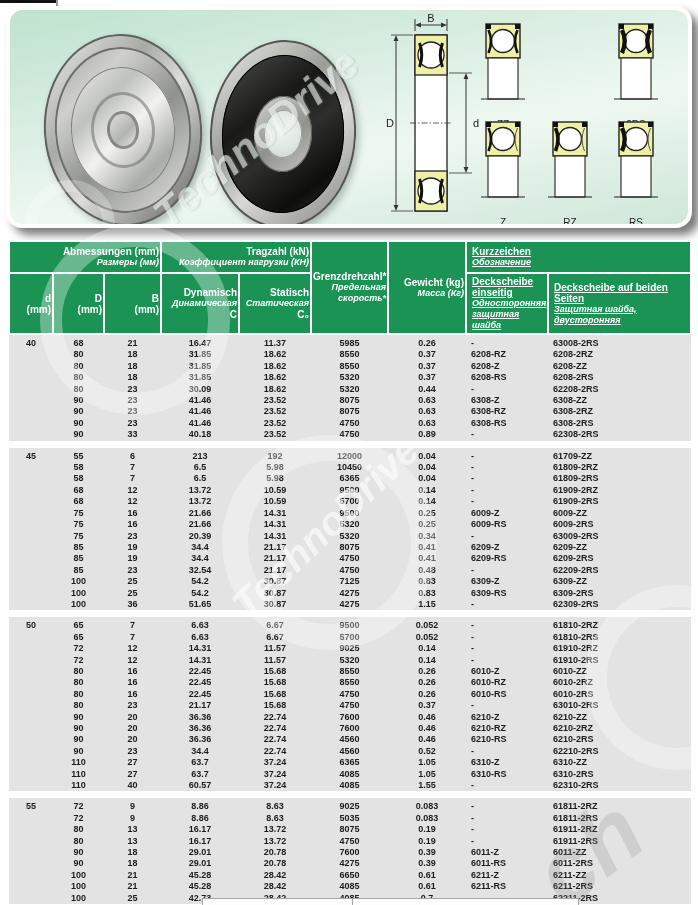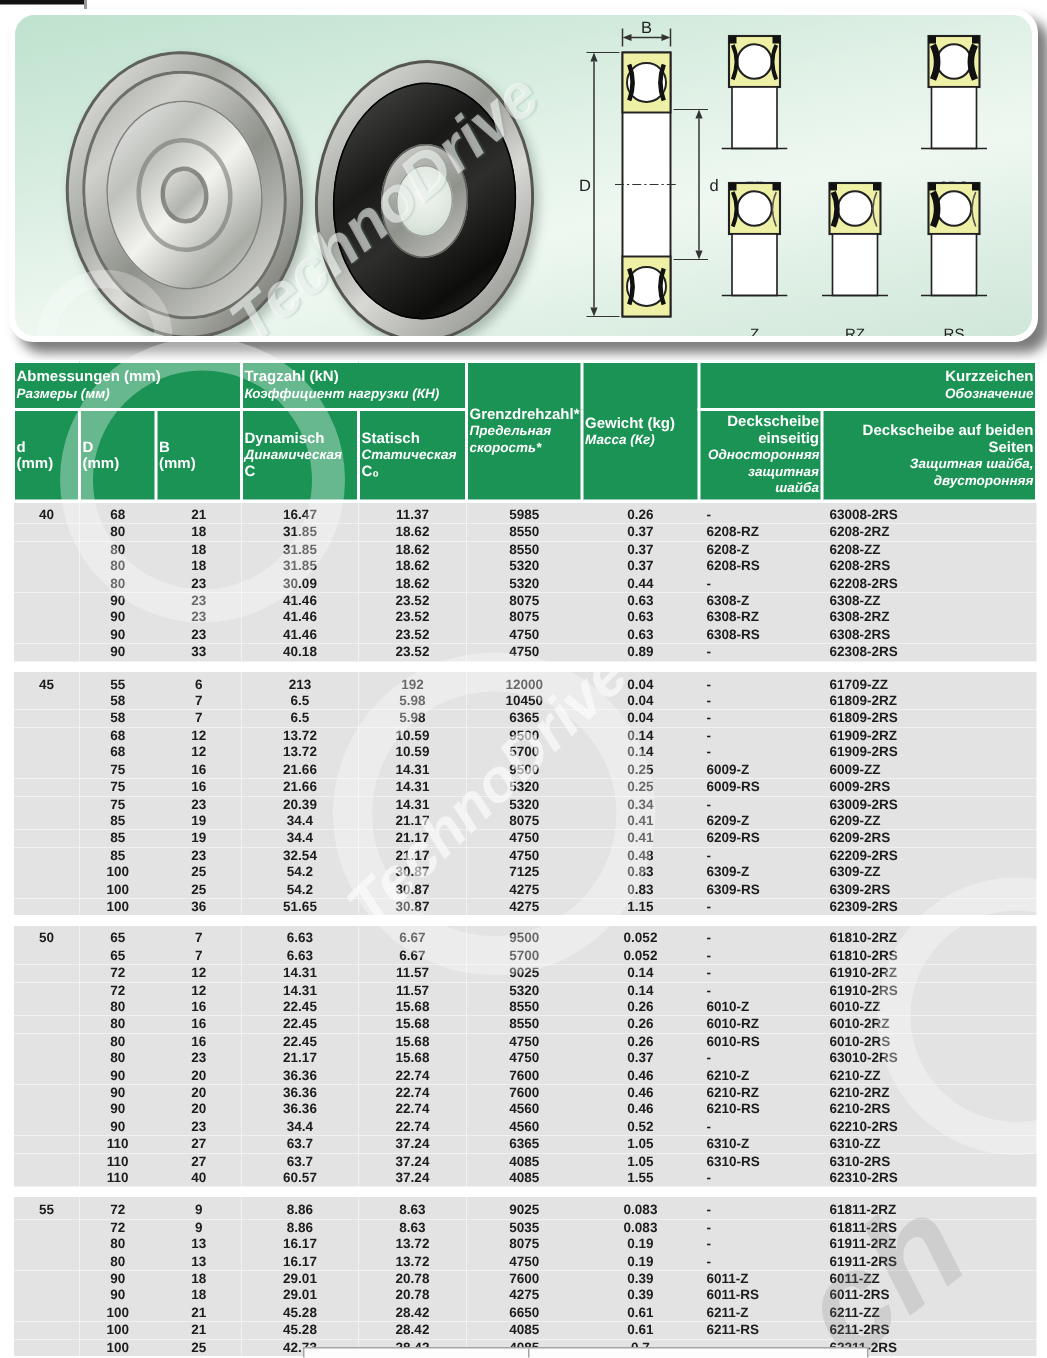--- a/index.html
+++ b/index.html
@@ -67,24 +67,24 @@
   .scan-tick { position:absolute; left:56px; top:0; width:2px; height:9px; background:#999; }
 
   
   .cat-table { position:absolute; left:8px; top:240px; width:682px;
     border-collapse:collapse; table-layout:fixed; }
   .cat-table col.c1{width:44px}.cat-table col.c2{width:51px}.cat-table col.c3{width:57px}
   .cat-table col.c4{width:78px}.cat-table col.c5{width:72px}.cat-table col.c6{width:77px}
   .cat-table col.c7{width:78px}.cat-table col.c8{width:82px}.cat-table col.c9{width:143px}
 
   thead th { background:#1a9355; color:#fff; border:2px solid #fff; vertical-align:middle;
-    text-align:left; font-size:10px; line-height:11px; padding:2px 1px; }
+    text-align:right; font-size:10px; line-height:11px; padding:2px 1px; }
   thead tr.tier1 th { height:32px; }
   thead tr.tier2 th { height:50px; }
-  thead th.left { text-align:right; padding-left:5px; }
+  thead th.left { text-align:left; padding-left:5px;text-decoration:underline; }
   .de { font-weight:bold; }
   .ru { font-weight:bold; font-style:italic; font-size:9px; }
   .sym { font-weight:bold; font-size:10px; }
 
   tbody td { font-size:9px; font-weight:bold; color:#1c1c1c; text-align:center;
     height:11.4px; line-height:11.4px; padding:0; background:#e3e3e3; white-space:nowrap;
     overflow:hidden; }
   tbody td.left { text-align:left; padding-left:5px; }
   tbody tr.gap td { background:#fff; height:7px; line-height:7px; }
   tbody tr.sec-first td { padding-top:3px; }

